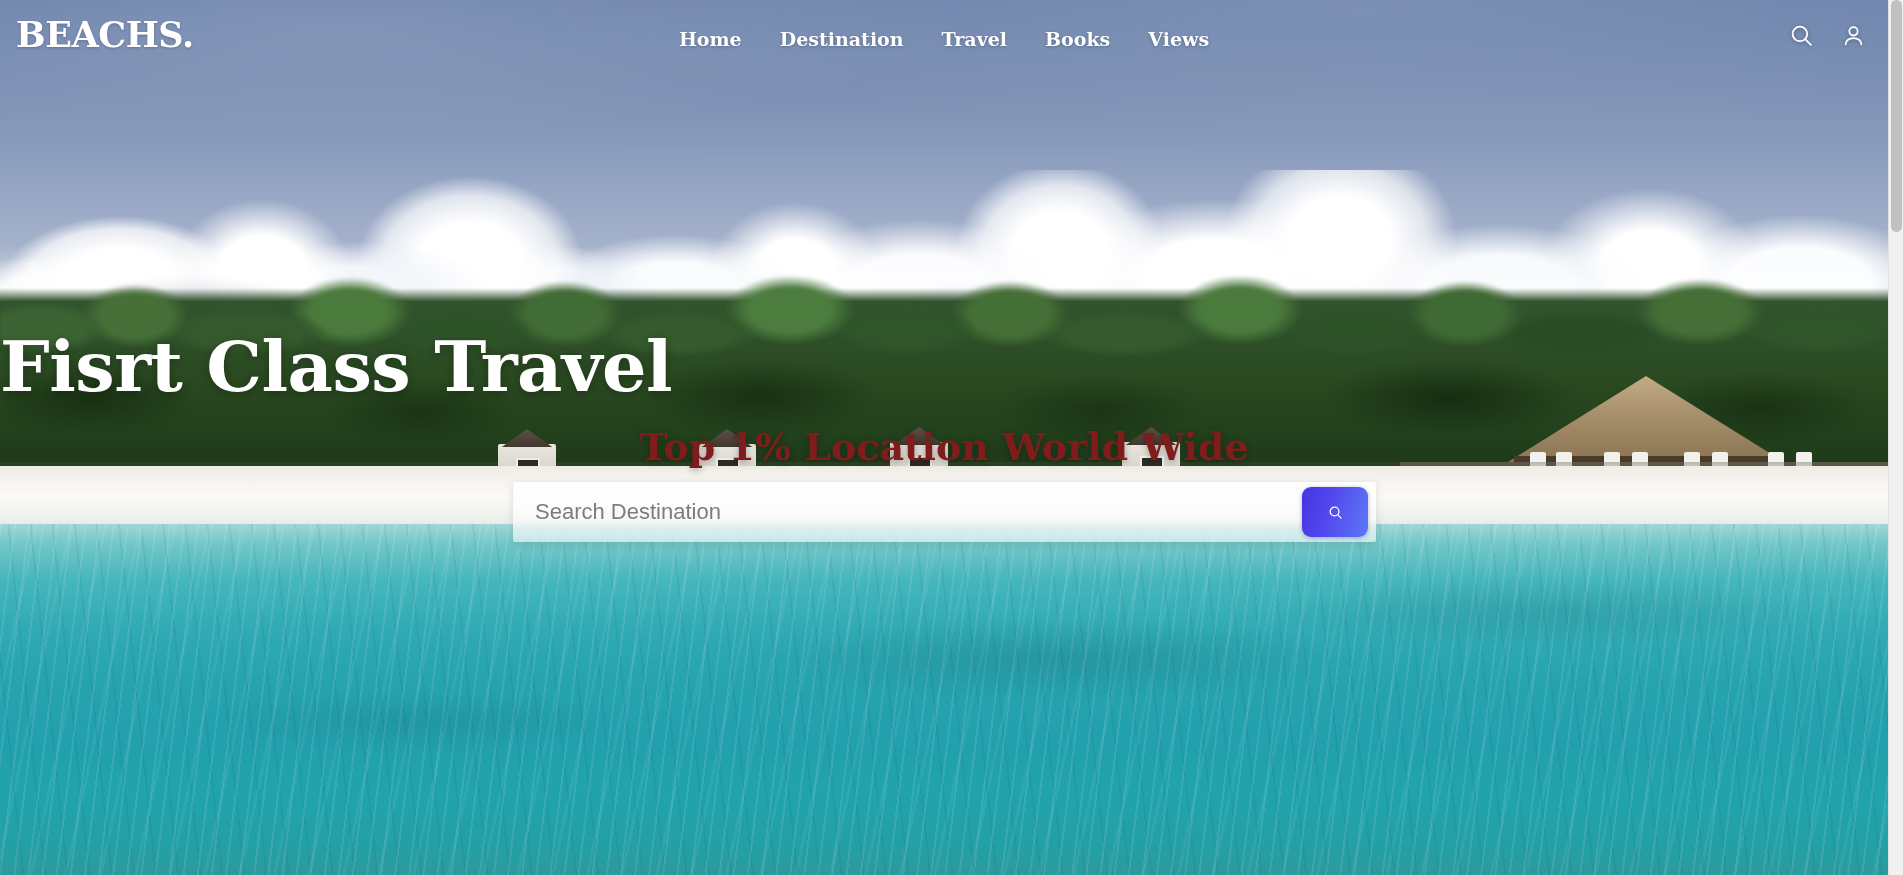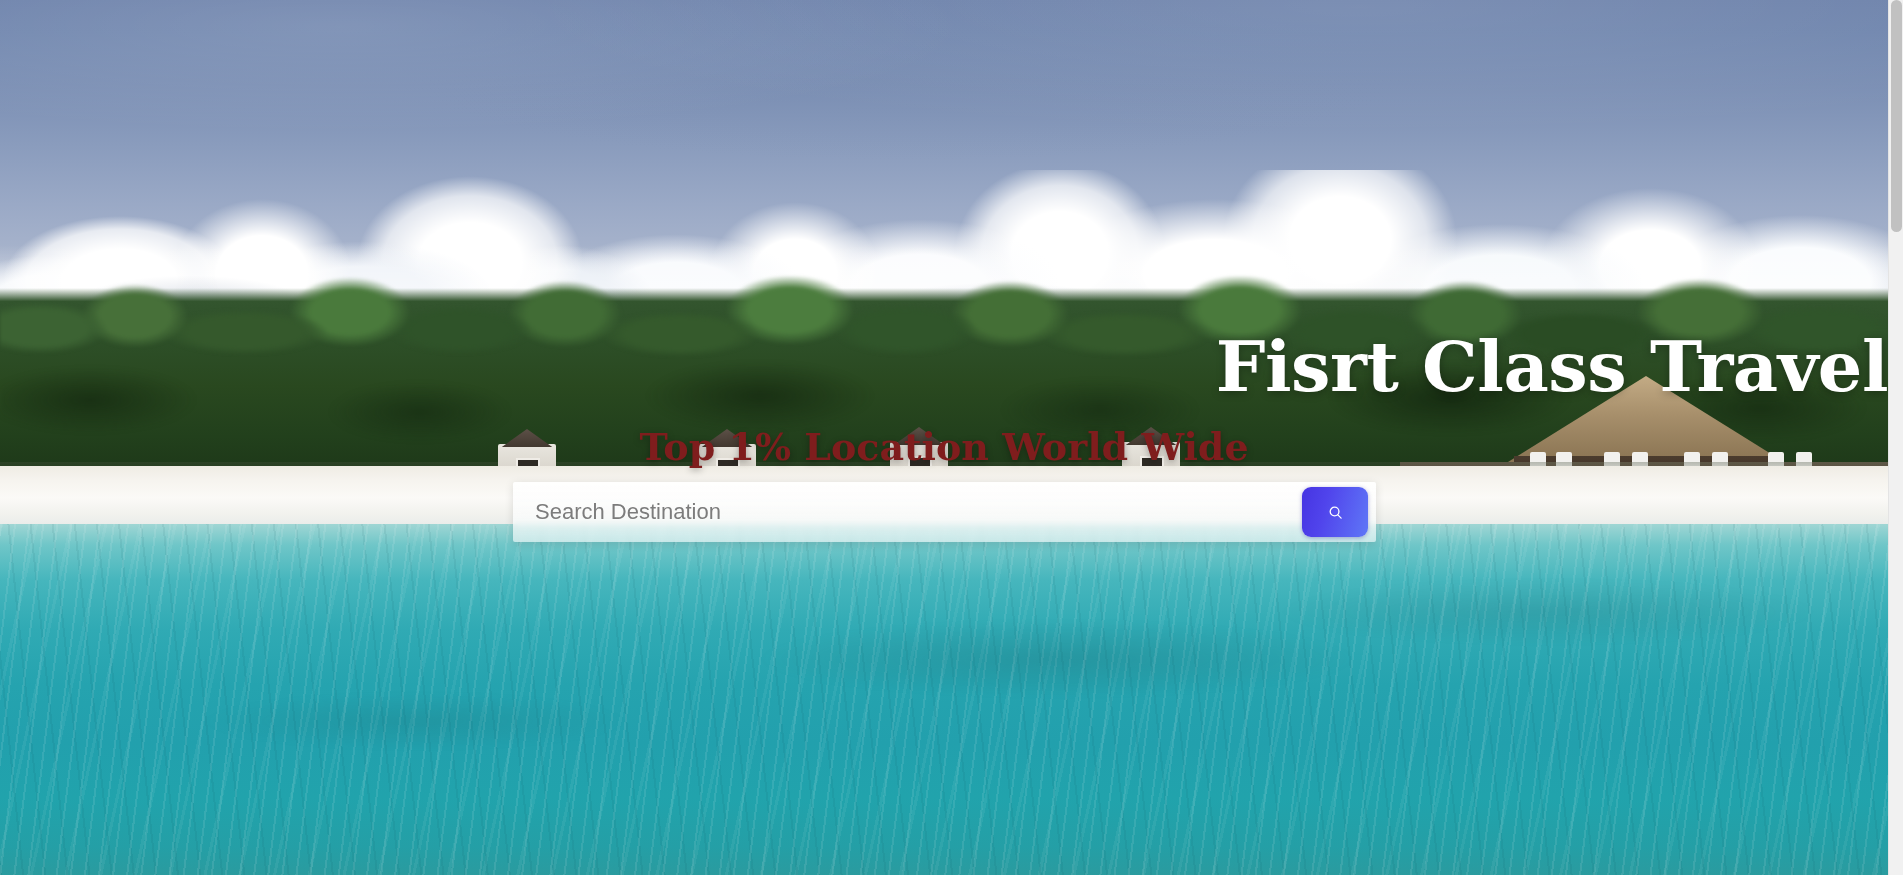--- a/index.html
+++ b/index.html
@@ -301,21 +301,21 @@
   .hero-content {
     position:absolute;
     left:0; top:0;
     width:1888px; height:875px;
     z-index:20;
     pointer-events:none;
   }
   .hero-title {
     position:absolute;
     left:0; top:330px; width:1888px;
-    text-align:right;
+    text-align:left;
     font-family:"DejaVu Serif", serif;
     font-weight:700;
     font-size:70px;
     line-height:1.06;
     color:#ffffff;
     letter-spacing:-.5px;
     text-shadow:0 2px 8px rgba(0,0,0,.30);
   }
   .hero-sub {
     position:absolute;
@@ -422,20 +422,47 @@
       <div class="cabana cab2"></div>
       <div class="cabana cab3"></div>
       <div class="cabana cab4"></div>
 
       <div class="beach"></div>
       <div class="water"></div>
       <div class="water-ripples"></div>
       <div class="water-dark"></div>
     </div>
 
+    <header class="header">
+
+      <div class="logo">BEACHS.</div>
+
+      <nav class="nav">
+        <a class="nav-link" href="#">Home</a>
+        <a class="nav-link" href="#">Destination</a>
+        <a class="nav-link" href="#">Travel</a>
+        <a class="nav-link" href="#">Books</a>
+        <a class="nav-link" href="#">Views</a>
+      </nav>
+
+      <div class="header-icons">
+        <span class="hdr-icon">
+          <svg width="25" height="25" viewBox="0 0 24 24" fill="none" stroke="currentColor" stroke-width="1.7" stroke-linecap="round" stroke-linejoin="round">
+            <circle cx="10.5" cy="10.5" r="7"></circle>
+            <line x1="15.8" y1="15.8" x2="21" y2="21"></line>
+          </svg>
+        </span>
+        <span class="hdr-icon">
+          <svg width="25" height="25" viewBox="0 0 24 24" fill="none" stroke="currentColor" stroke-width="1.7" stroke-linecap="round" stroke-linejoin="round">
+            <circle cx="12" cy="8" r="4"></circle>
+            <path d="M4.5 20.5c0-3.6 3.4-6 7.5-6s7.5 2.4 7.5 6"></path>
+          </svg>
+        </span>
+      </div>
+    </header>
 
     <div class="hero-content">
 
       <h1 class="hero-title">Fisrt Class Travel</h1>
 
       <h2 class="hero-sub">Top 1% Location World Wide</h2>
 
       <div class="searchbar">
         <input class="search-input" type="text" placeholder="Search Destination" style="">
         <button class="search-btn" type="button">

